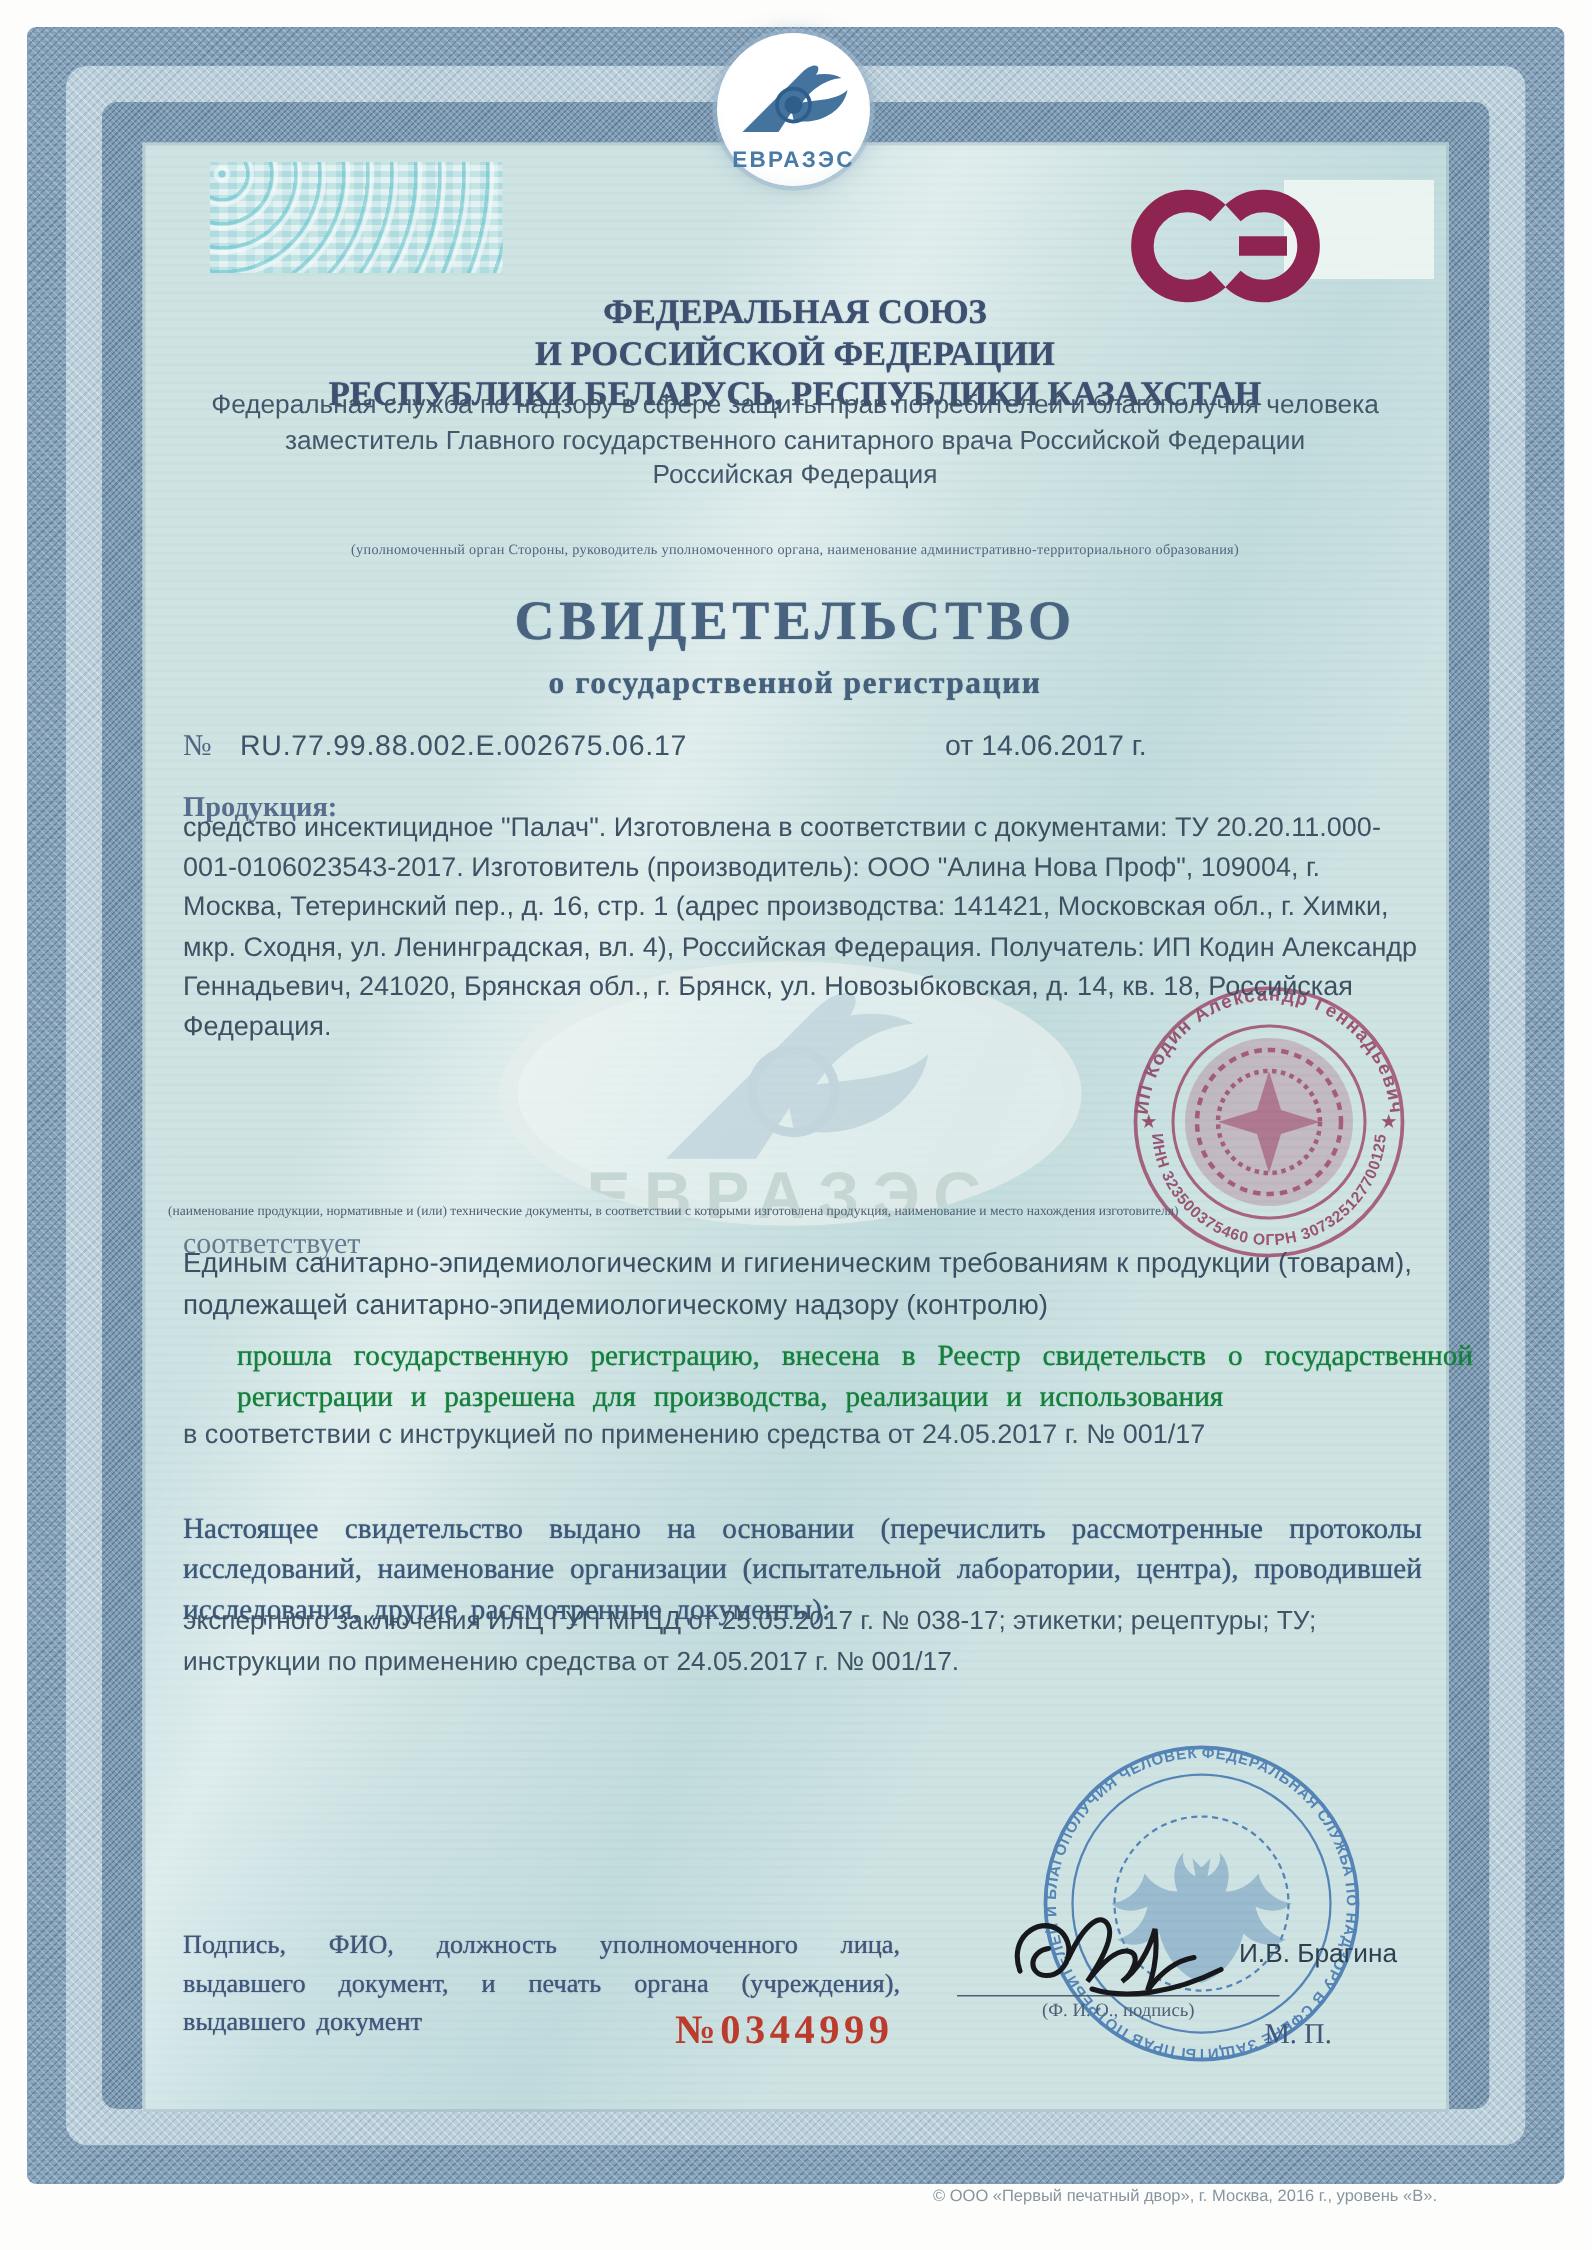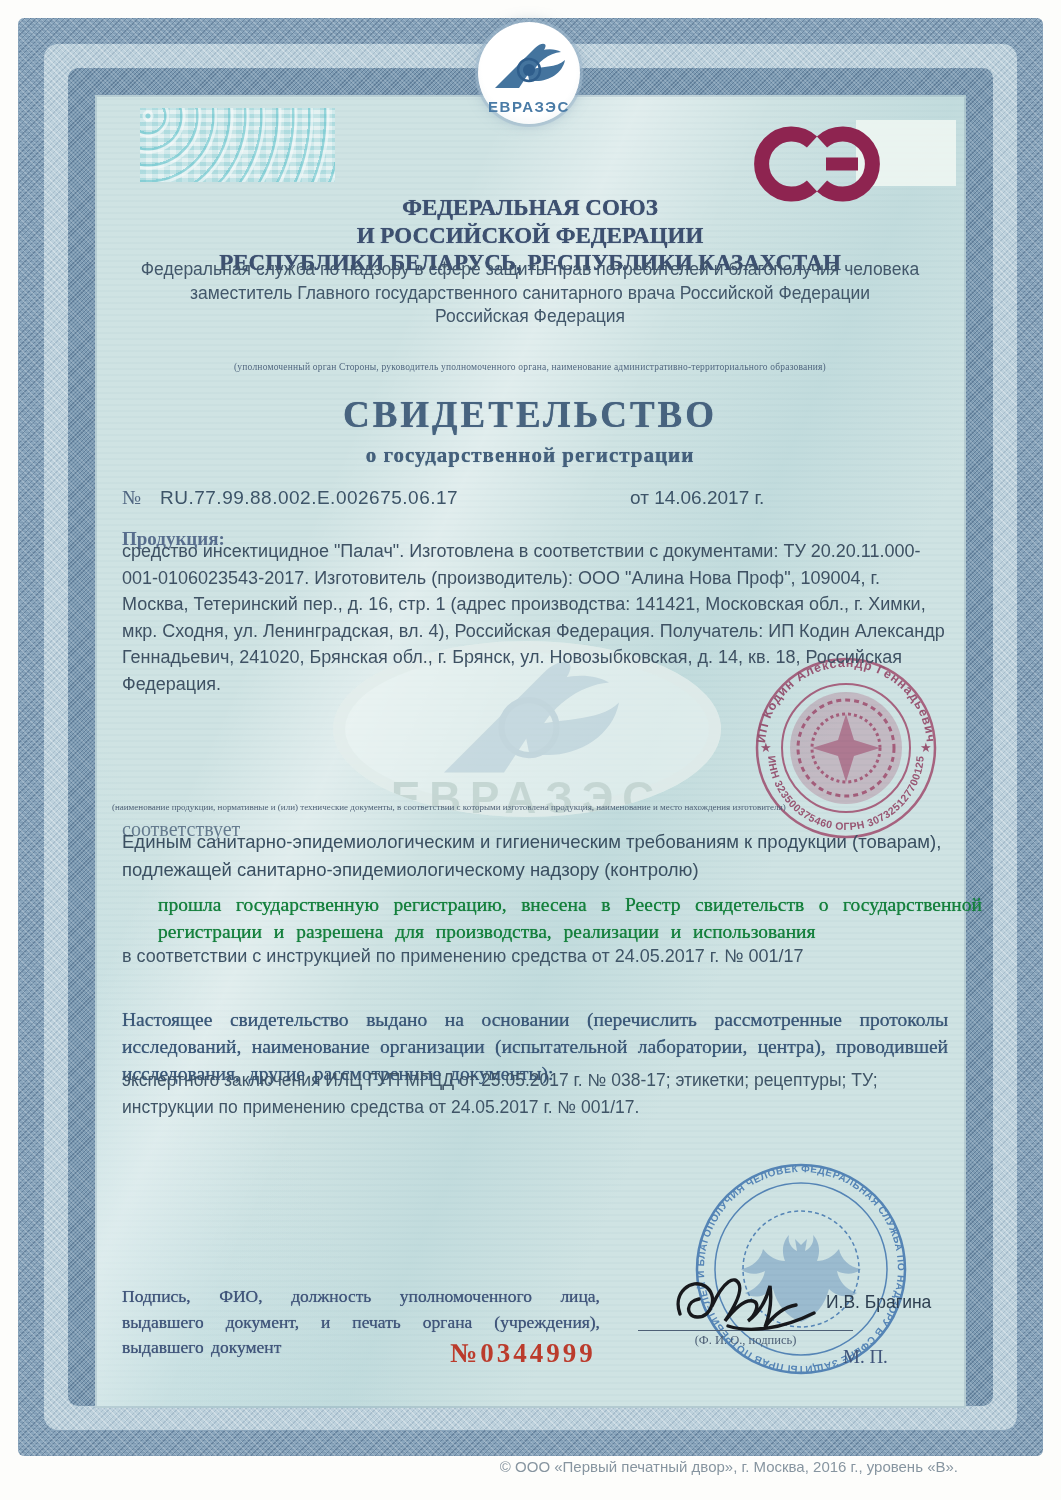--- a/index.html
+++ b/index.html
@@ -75,21 +75,21 @@
   .instr{left:122px;top:946px;width:824px;font-size:18px;color:#3f5466;z-index:3;}
   .basis{left:122px;top:1006px;width:826px;font-size:19.5px;line-height:27px;word-spacing:4px;color:#3b5878;z-index:3;}
   .docs{left:122px;top:1067px;width:826px;font-size:17.5px;line-height:27px;color:#3f5466;z-index:3;}
   .validity{left:122px;top:1186px;width:832px;font-size:20px;line-height:28px;word-spacing:5px;color:#3b5878;z-index:3;}
   .sign-cap{left:122px;top:1284px;width:478px;font-size:17.5px;line-height:25.5px;word-spacing:3px;color:#41567b;z-index:3;}
   .serial{left:450px;top:1338px;font-weight:bold;font-size:27px;letter-spacing:3px;color:#bb3b2c;z-index:3;}
   .fio{left:826px;top:1292px;font-size:17.5px;color:#2e3f50;z-index:5;}
   .sig-line{left:638px;top:1330px;width:215px;border-top:1.5px solid #4e6076;z-index:4;}
   .sig-line-cap{left:638px;top:1333px;width:215px;font-size:12.5px;color:#4e6076;z-index:4;}
   .mp{left:843px;top:1346px;font-size:19px;color:#41567b;z-index:4;}
-  .footer{left:420px;top:1458px;width:538px;text-align:right;font-size:15px;color:#8795a0;}
+  .footer{left:420px;top:1458px;width:538px;text-align:right;font-size:11px;color:#8795a0;}
   
   .wm{position:absolute;left:333px;top:641px;width:388px;height:176px;border-radius:50%;
     background:rgba(237,246,244,.62);box-shadow:inset 0 0 0 12px rgba(222,234,232,.55);
     z-index:1;display:flex;align-items:flex-end;justify-content:center;overflow:hidden;}
   .wm-label{font-weight:bold;font-size:44px;letter-spacing:9px;color:rgba(195,213,210,.95);
     font-family:"Liberation Sans",sans-serif;margin-bottom:-6px;}
   .wm-emblem{position:absolute;top:-16px;left:96px;opacity:.16;}
   .stamp{position:absolute;mix-blend-mode:multiply;}
   .stamp-pink{left:738px;top:652px;z-index:2;opacity:.88;}
   .stamp-blue{left:676px;top:1150px;z-index:2;opacity:.85;}

